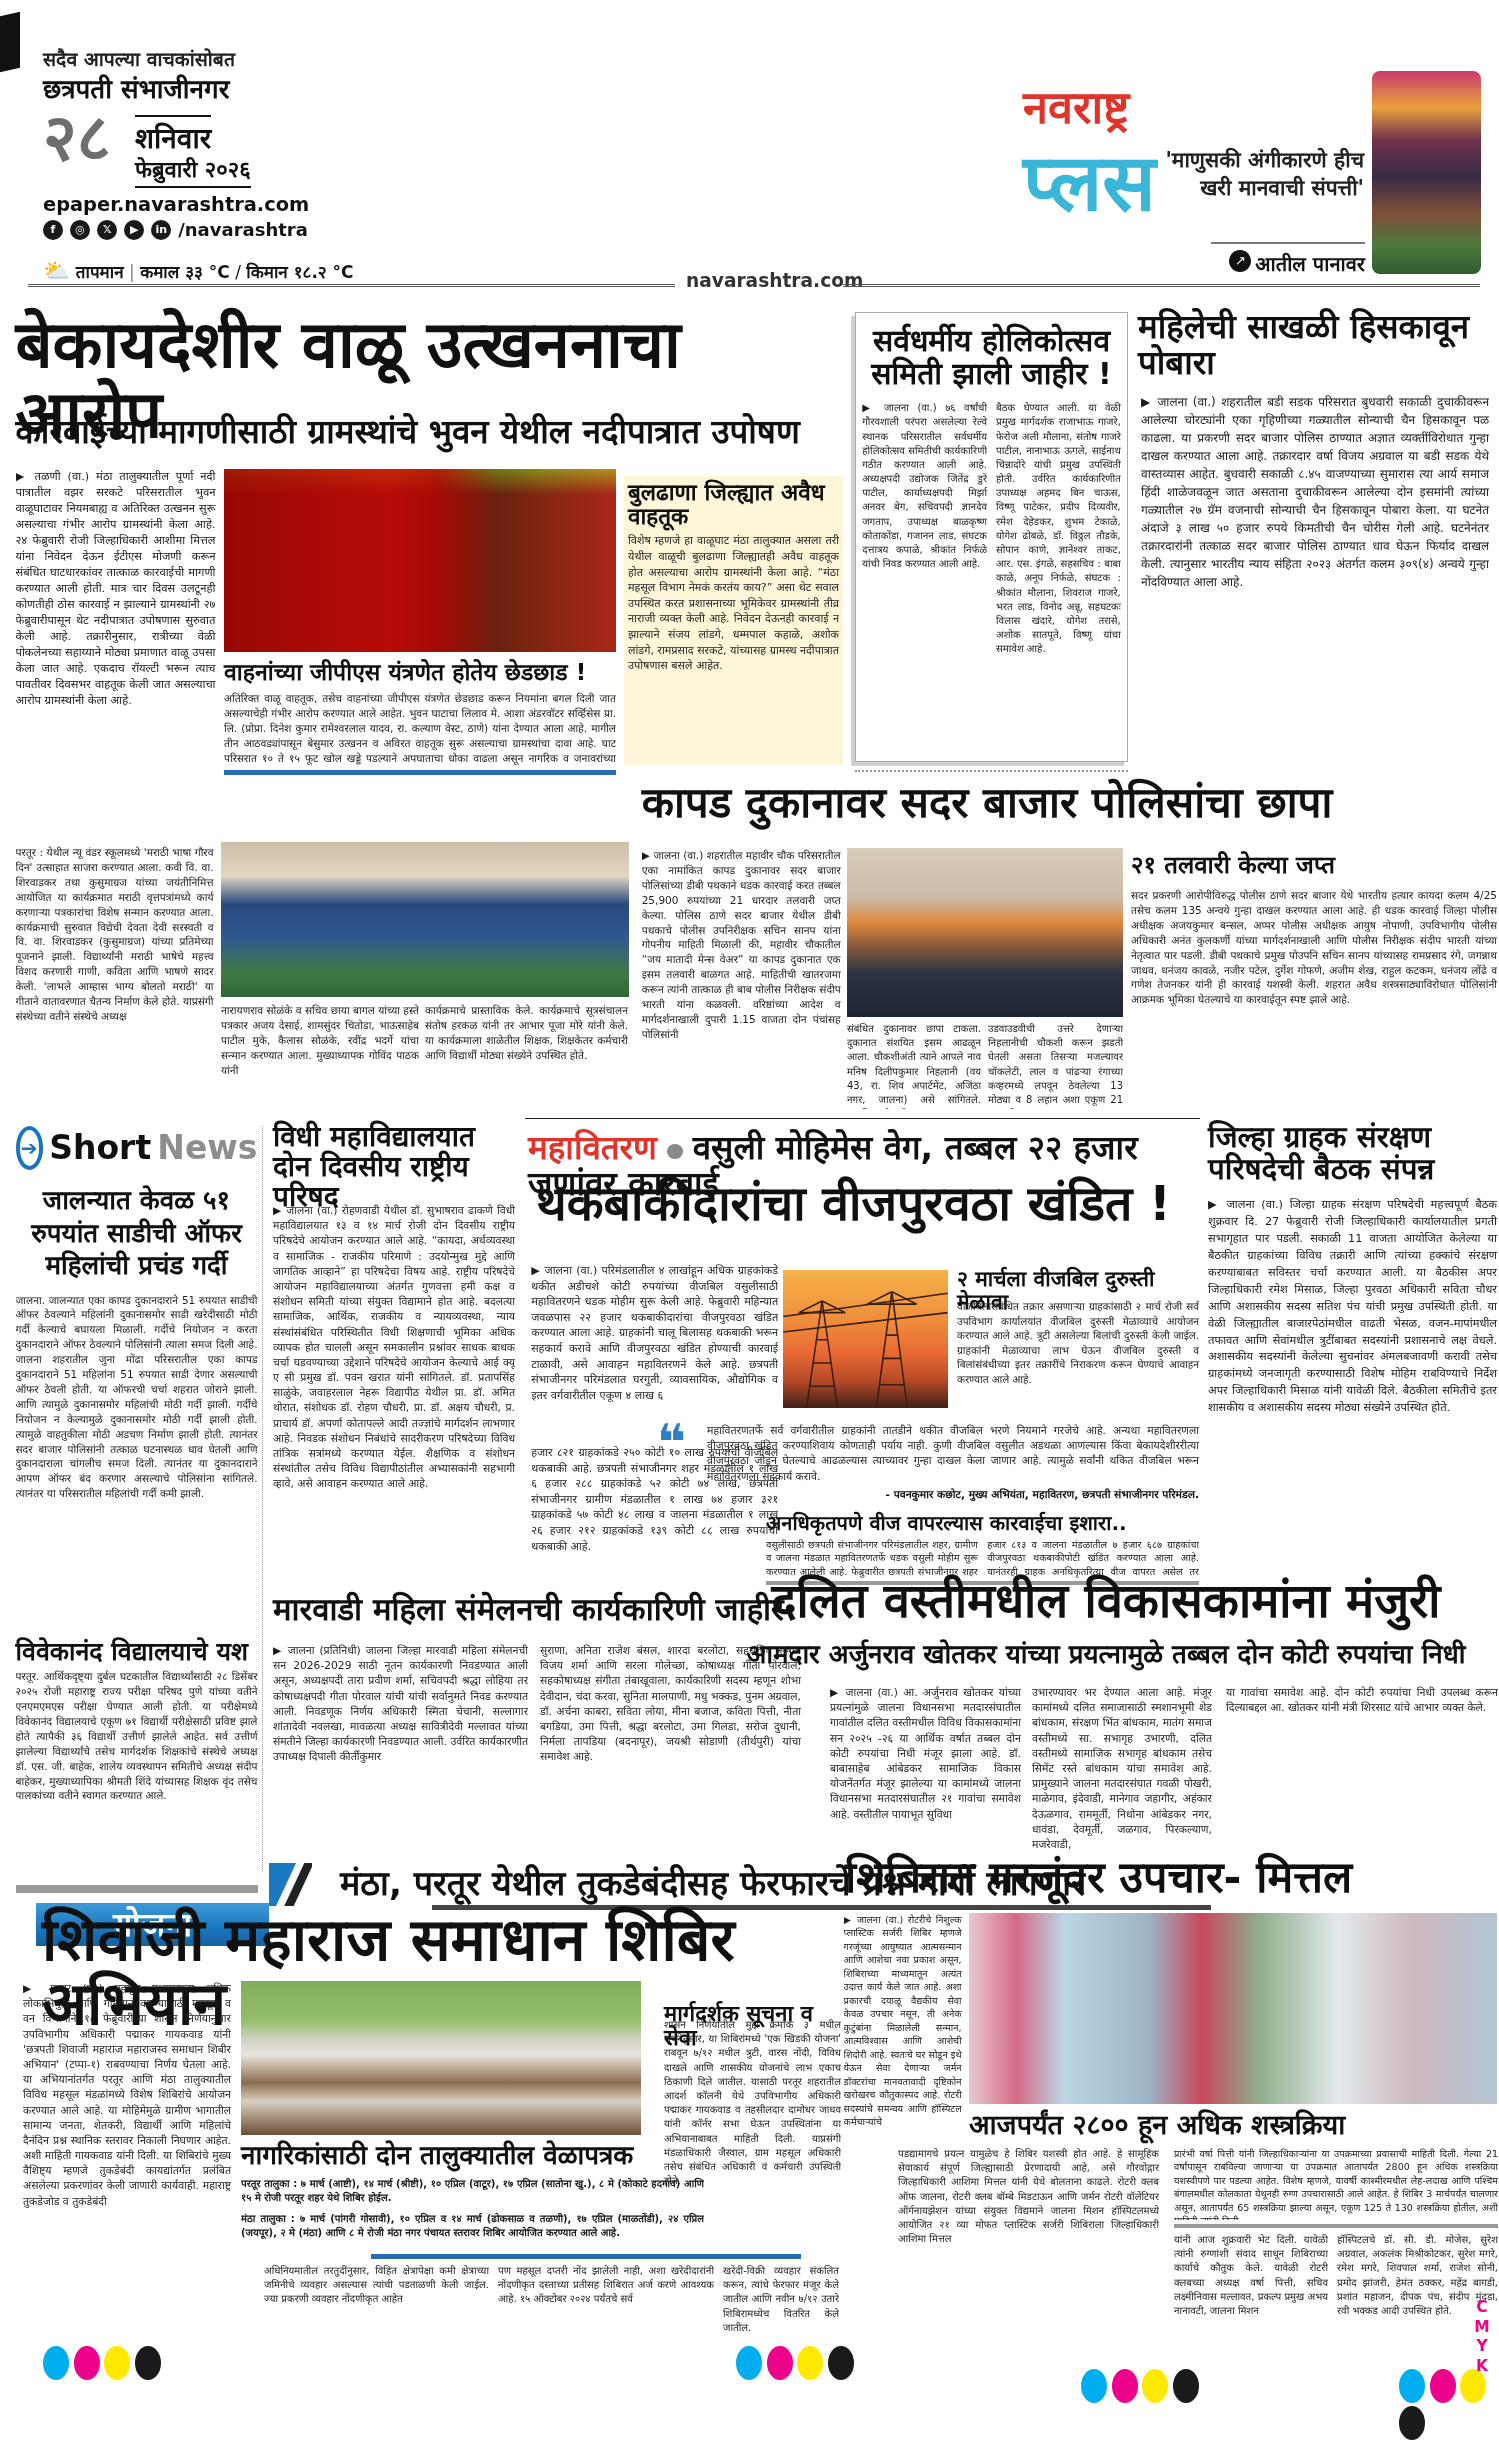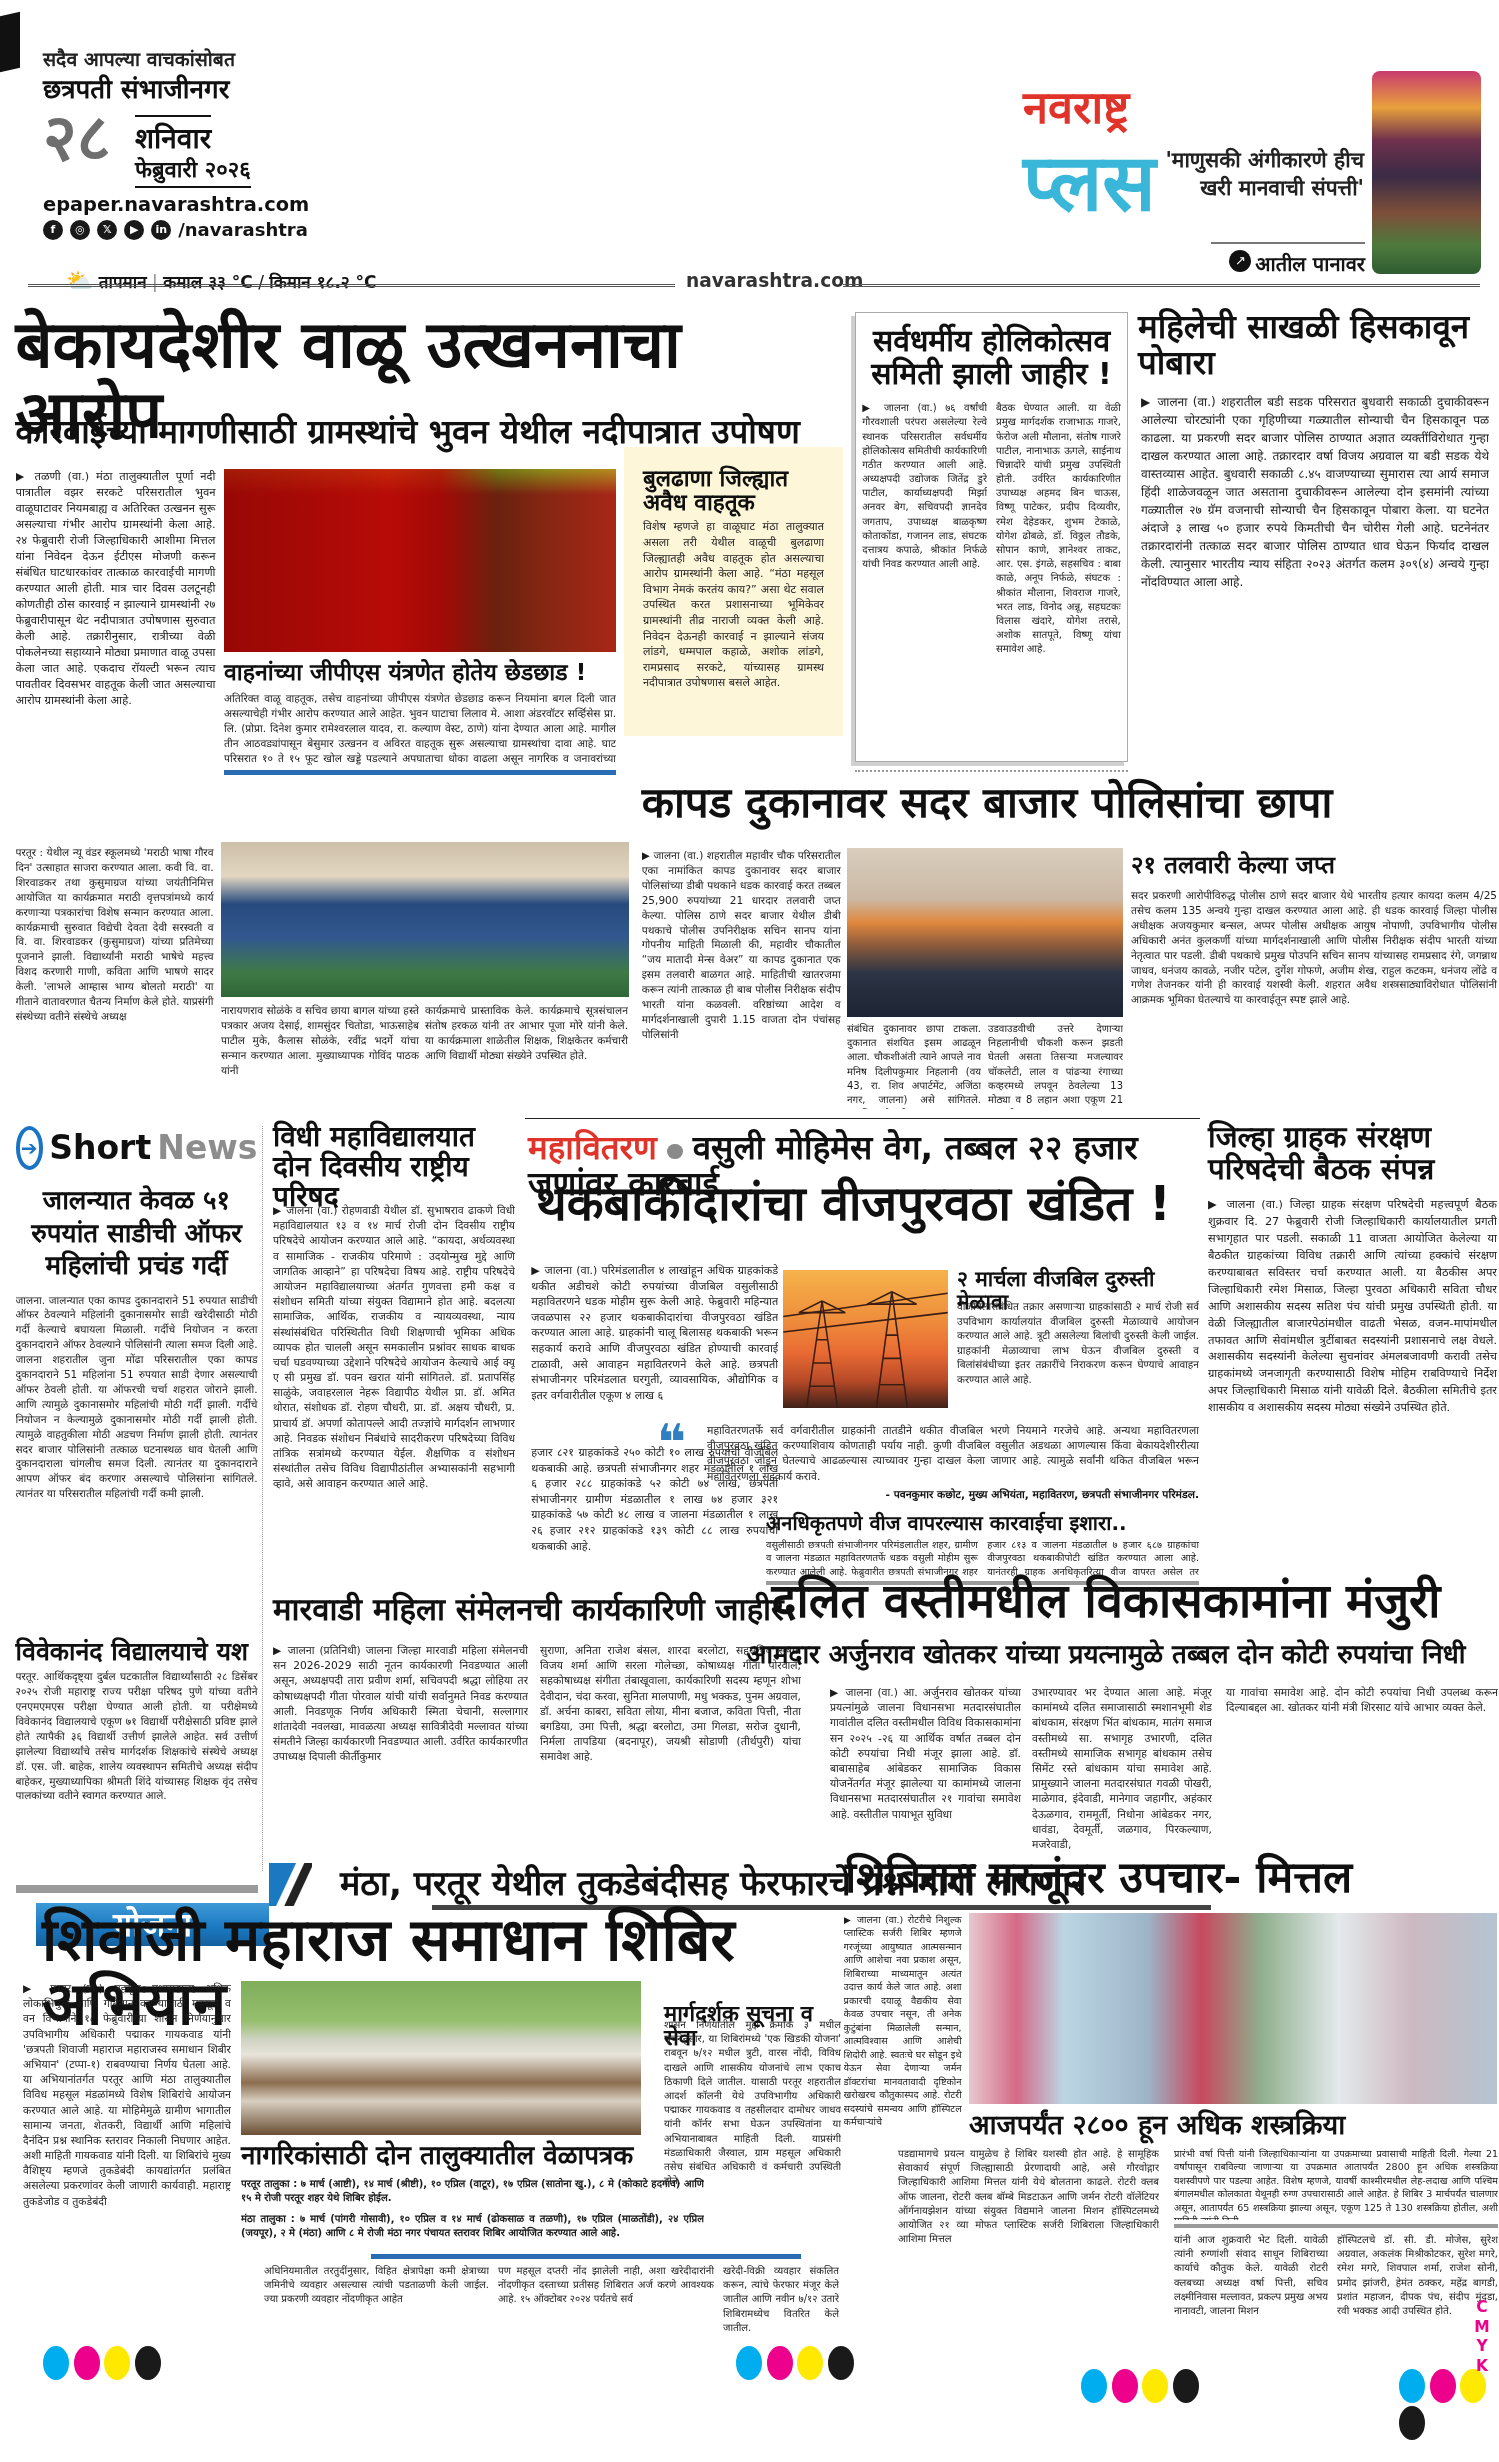--- a/index.html
+++ b/index.html
@@ -45,21 +45,21 @@
 
     <div class="abs" style="left:43px;top:219px;width:279px;height:23px;">
       <span class="soc">f</span>
       <span class="soc">◎</span>
       <span class="soc">𝕏</span>
       <span class="soc">▶</span>
       <span class="soc">in</span>
       <span style="font-size:18px;font-weight:700;vertical-align:middle;">/navarashtra</span>
     </div>
 
-    <div class="abs" style="left:43px;top:268px;width:481px;height:28px;font-size:17px;margin-left:23px;">
+    <div class="abs" style="left:43px;top:258px;width:481px;height:28px;font-size:17px;">
       <span style="font-size:22px;">⛅</span>
       <span style="font-weight:700;">तापमान</span>
       <span style="color:#888;">|</span>
       <span style="font-weight:900;">कमाल ३३ °C</span>
       <span>/</span>
       <span style="font-weight:900;">किमान १८.२ °C</span>
     </div>
 
 
     <div class="abs h" style="left:1023px;top:84px;width:155px;font-size:45px;color:var(--brand_red,#e0342a);">नवराष्ट्र</div>
@@ -83,21 +83,21 @@
     <div class="abs h" style="left:15.5px;top:110px;width:824px;font-size:33px;font-weight:800;">कारवाईच्या मागणीसाठी ग्रामस्थांचे भुवन येथील नदीपात्रात उपोषण</div>
     <div class="abs h" style="left:15.5px;top:6.2px;width:824px;font-size:65px;">बेकायदेशीर वाळू उत्खननाचा आरोप</div>
     <div class="abs j" style="left:15.5px;top:165px;width:200px;height:304px;font-size:11.3px;">▶ तळणी (वा.) मंठा तालुक्यातील पूर्णा नदी पात्रातील वझर सरकटे परिसरातील भुवन वाळूघाटावर नियमबाह्य व अतिरिक्त उत्खनन सुरू असल्याचा गंभीर आरोप ग्रामस्थांनी केला आहे. २४ फेब्रुवारी रोजी जिल्हाधिकारी आशीमा मित्तल यांना निवेदन देऊन ईटीएस मोजणी करून संबंधित घाटधारकांवर तात्काळ कारवाईची मागणी करण्यात आली होती. मात्र चार दिवस उलटूनही कोणतीही ठोस कारवाई न झाल्याने ग्रामस्थांनी २७ फेब्रुवारीपासून थेट नदीपात्रात उपोषणास सुरुवात केली आहे. तक्रारीनुसार, रात्रीच्या वेळी पोकलेनच्या सहाय्याने मोठ्या प्रमाणात वाळू उपसा केला जात आहे. एकदाच रॉयल्टी भरून त्याच पावतीवर दिवसभर वाहतूक केली जात असल्याचा आरोप ग्रामस्थांनी केला आहे.</div>
     <div class="abs photo" style="left:224px;top:165px;width:392px;height:183px;
                 background:linear-gradient(90deg,#b3231d 0%,#d8352b 42%,#c12d24 55%,#7da05a 70%,#9db96d 82%,#c8b98a 100%),
                            linear-gradient(180deg,#e8c23a 0%,#d8352b 14%);background-blend-mode:multiply;"></div>
     <div class="abs h" style="left:224px;top:356px;width:392px;font-size:23px;">वाहनांच्या जीपीएस यंत्रणेत होतेय छेडछाड !</div>
     <div class="abs j" style="left:224px;top:387px;width:392px;height:75px;font-size:10.5px;">अतिरिक्त वाळू वाहतूक, तसेच वाहनांच्या जीपीएस यंत्रणेत छेडछाड करून नियमांना बगल दिली जात असल्याचेही गंभीर आरोप करण्यात आले आहेत. भुवन घाटाचा लिलाव मे. आशा अंडरवॉटर सर्व्हिसेस प्रा. लि. (प्रोप्रा. दिनेश कुमार रामेश्वरलाल यादव, रा. कल्याण वेस्ट, ठाणे) यांना देण्यात आला आहे. मागील तीन आठवड्यांपासून बेसुमार उत्खनन व अविरत वाहतूक सुरू असल्याचा ग्रामस्थांचा दावा आहे. घाट परिसरात १० ते १५ फूट खोल खड्डे पडल्याने अपघाताचा धोका वाढला असून नागरिक व जनावरांच्या सुरक्षेचा प्रश्न गंभीर बनला आहे.</div>
     <div class="abs bluerule" style="left:224px;top:466px;width:392px;height:4.7px;"></div>
 
-    <div class="abs ybox" style="left:624px;top:143px;width:219px;height:289px;padding:19px;box-sizing:border-box;">
+    <div class="abs ybox" style="left:624px;top:172px;width:219px;height:289px;padding:4px;box-sizing:border-box;">
       <div class="h" style="font-size:22.5px;margin-bottom:4.7px;">बुलढाणा जिल्ह्यात अवैध वाहतूक</div>
       <div class="j" style="font-size:11px;height:225px;">विशेष म्हणजे हा वाळूघाट मंठा तालुक्यात असला तरी येथील वाळूची बुलढाणा जिल्ह्यातही अवैध वाहतूक होत असल्याचा आरोप ग्रामस्थांनी केला आहे. “मंठा महसूल विभाग नेमकं करतंय काय?” असा थेट सवाल उपस्थित करत प्रशासनाच्या भूमिकेवर ग्रामस्थांनी तीव्र नाराजी व्यक्त केली आहे. निवेदन देऊनही कारवाई न झाल्याने संजय लांडगे, धम्मपाल कहाळे, अशोक लांडगे, रामप्रसाद सरकटे, यांच्यासह ग्रामस्थ नदीपात्रात उपोषणास बसले आहेत.</div>
     </div>
   </div>
 
   <div class="abs" style="left:855px;top:312px;width:273px;height:450px;border:0.8px solid #aaa;box-shadow:-3.9px 3.9px 0 #cfcfcf;padding:6.2px;box-sizing:border-box;">
     <div class="h c" style="font-size:30px;margin:6.2px 0 11px 0;">सर्वधर्मीय होलिकोत्सव समिती झाली जाहीर !</div>
     <div style="display:flex;gap:9px;">
       <div class="j" style="width:50%;height:301px;font-size:10px;">▶ जालना (वा.) ७६ वर्षांची गौरवशाली परंपरा असलेल्या रेल्वे स्थानक परिसरातील सर्वधर्मीय होलिकोत्सव समितीची कार्यकारिणी गठीत करण्यात आली आहे. अध्यक्षपदी उद्योजक जितेंद्र डुरे पाटील, कार्याध्यक्षपदी मिर्झा अनवर बेग, सचिवपदी ज्ञानदेव जगताप, उपाध्यक्ष बाळकृष्ण कोताकोंडा, गजानन लाड, संघटक दत्तात्रय कपाळे, श्रीकांत निर्फळे यांची निवड करण्यात आली आहे.</div>
       <div class="j" style="width:50%;height:301px;font-size:10px;">बैठक घेण्यात आली. या वेळी प्रमुख मार्गदर्शक राजाभाऊ गाजरे, फेरोज अली मौलाना, संतोष गाजरे पाटील, नानाभाऊ ऊगले, साईनाथ चिन्नादोरे यांची प्रमुख उपस्थिती होती. उर्वरित कार्यकारिणीत उपाध्यक्ष अहमद बिन चाऊस, विष्णू पाटेकर, प्रदीप दिव्यवीर, रमेश देहेडकर, शुभम टेकाळे, योगेश ढोबळे, डॉ. विठ्ठल तौडके, सोपान काणे, ज्ञानेश्वर ताकट, आर. एस. इंगळे, सहसचिव : बाबा काळे, अनूप निर्फळे, संघटक : श्रीकांत मौलाना, शिवराज गाजरे, भरत लाड, विनोद अन्नू, सहघटकः विलास खंदारे, योगेश तरासे, अशोक सातपूते, विष्णू यांचा समावेश आहे.</div>

